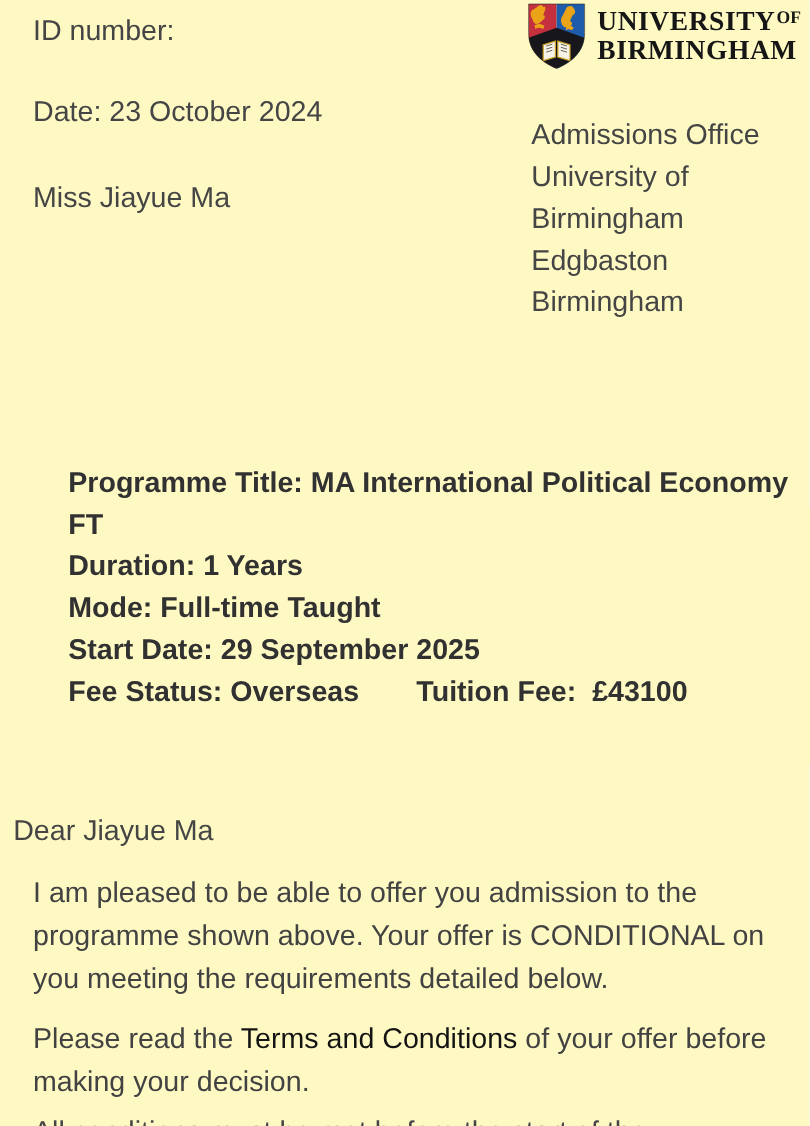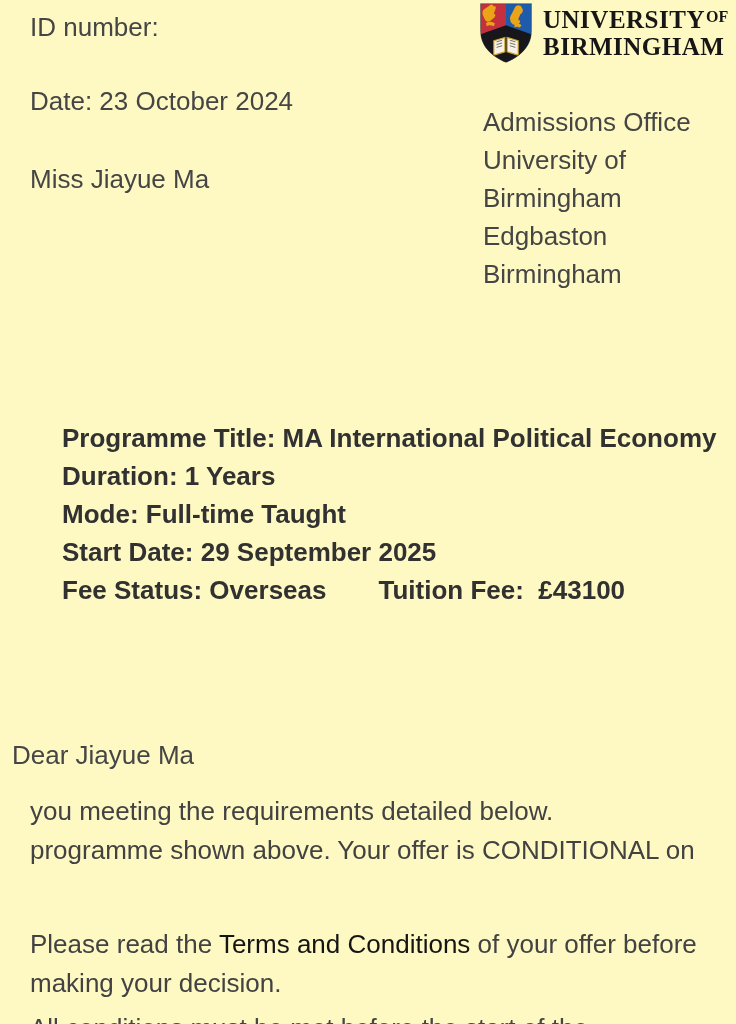--- a/index.html
+++ b/index.html
@@ -91,33 +91,35 @@
   <div class="abs address">
     <div>Admissions Office</div>
     <div>University of</div>
     <div>Birmingham</div>
     <div>Edgbaston</div>
     <div>Birmingham</div>
   </div>
 
   <div class="abs programme">
     <div>Programme Title: MA International Political Economy</div>
+    <div>FT</div>
     <div>Duration: 1 Years</div>
     <div>Mode: Full-time Taught</div>
     <div>Start Date: 29 September 2025</div>
     <div>
       <span>Fee Status: Overseas</span><span class="tuition">Tuition Fee:  £43100</span>
     </div>
   </div>
 
   <div class="abs body-text salutation">Dear Jiayue Ma</div>
 
   <div class="abs para1">
+    <div>I am pleased to be able to offer you admission to the</div>
+    <div>programme shown above. Your offer is CONDITIONAL on</div>
     <div>you meeting the requirements detailed below.</div>
-    <div>programme shown above. Your offer is CONDITIONAL on</div>
   </div>
 
   <div class="abs para2">
     <div><span>Please read the </span><span class="terms">Terms and Conditions</span><span> of your offer before</span></div>
     <div>making your decision.</div>
   </div>
 
   <div class="abs body-text cutoff">All conditions must be met before the start of the</div>
 
 </div>

